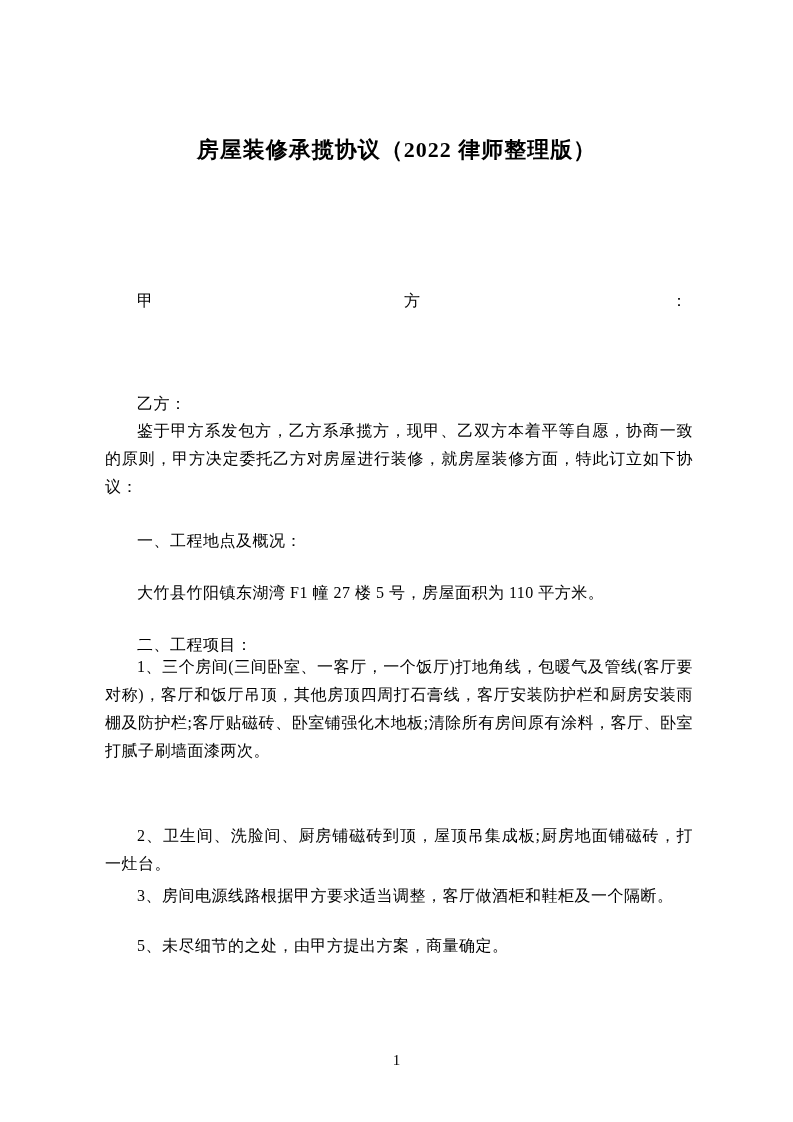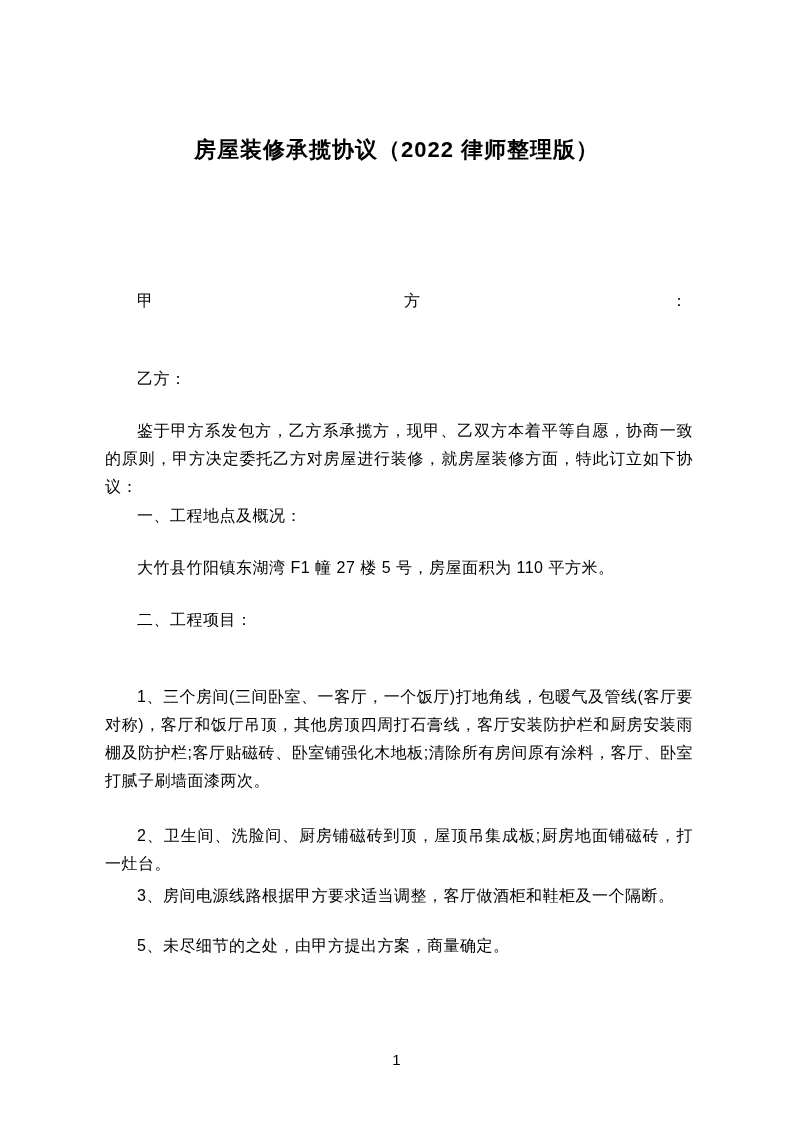--- a/index.html
+++ b/index.html
@@ -6,21 +6,21 @@
     margin: 0;
     padding: 0;
     background: #ffffff;
   }
   .page {
     position: relative;
     width: 793px;
     height: 1122px;
     background: #ffffff;
     color: #000000;
-    font-family: Liberation Sans, sans-serif;
+    font-family: Liberation Serif, serif;
     overflow: hidden;
   }
   .doc-title {
     position: absolute;
     top: 134px;
     left: 0;
     width: 793px;
     text-align: center;
     font-size: 22px;
     font-weight: bold;
@@ -36,39 +36,40 @@
     line-height: 28px;
     letter-spacing: 0.5px;
   }
   .para {
     text-align: justify;
     text-indent: 2em;
   }
   .heading {
     text-indent: 2em;
     white-space: nowrap;
+    margin-top: 25px;
   }
   .party-a-line {
     position: absolute;
     top: 287px;
     left: 137px;
     width: 550px;
     display: flex;
     justify-content: space-between;
     font-size: 16px;
     line-height: 28px;
   }
   .party-b {
     top: 365px;
   }
   .preamble   { top: 417px; }
   .h-location { top: 502px; }
   .p-location { top: 554px; }
   .h-projects { top: 606px; }
-  .item-1     { top: 683px; }
+  .item-1     { top: 653px; }
   .item-2     { top: 822px; }
   .item-4     { top: 882px; white-space: nowrap; }
   .item-5     { top: 932px; white-space: nowrap; }
   .h-method   { top: 980px; }
   .page-number {
     position: absolute;
     top: 1050px;
     left: 0;
     width: 793px;
     text-align: center;

